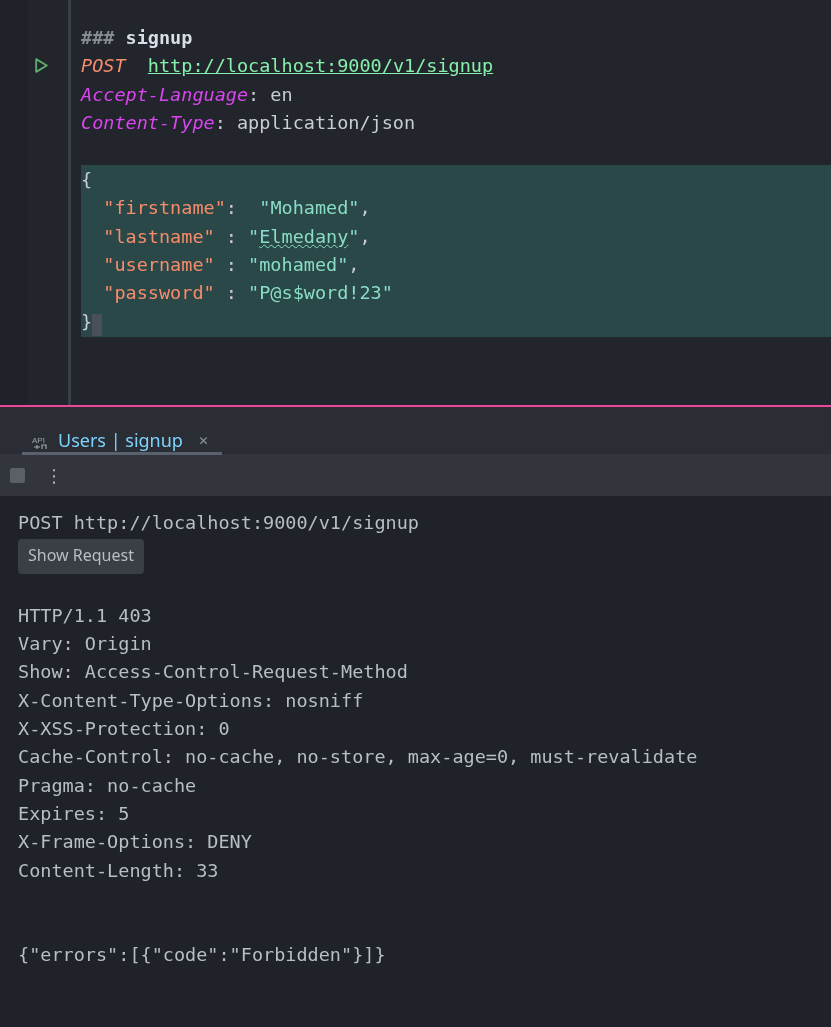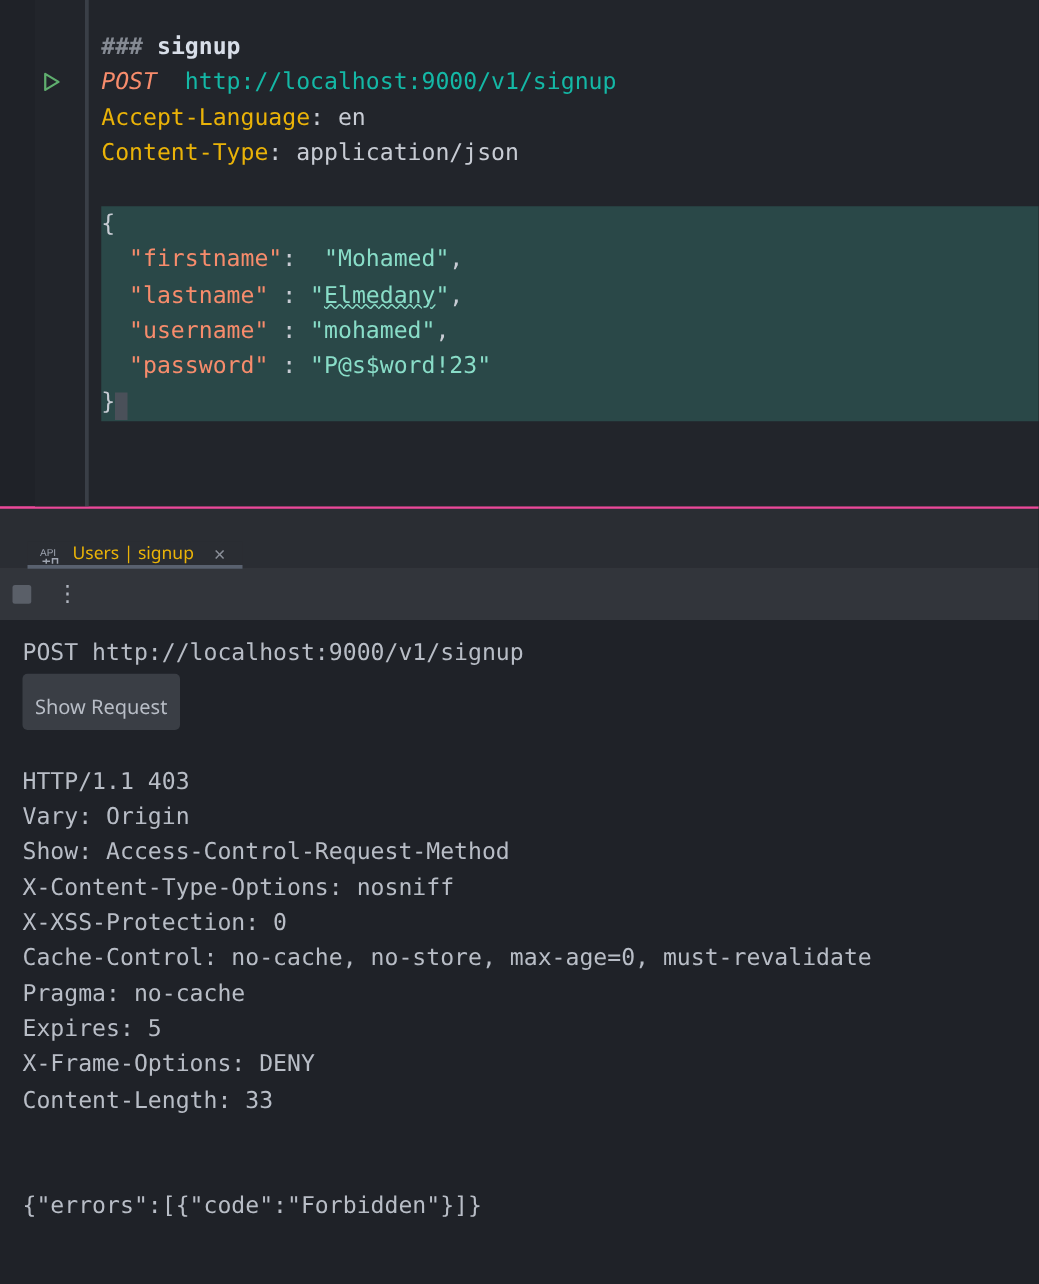--- a/index.html
+++ b/index.html
@@ -37,22 +37,22 @@
     flex: 1;
     padding-top: 24px;
     border-left: 3px solid #3a3f47;
     padding-left: 10px;
     line-height: 28.3px;
   }
   .ln { white-space: pre; }
   .c-comment { color: #858a93; font-weight: 600; }
   .c-sectionname { color: #d8dee8; font-weight: 600; }
   .c-method { color: #f78c6c; font-style: italic; }
-  .c-url { color: #14b8a6; }
-  .c-header { color: #eab308; }
+  .c-url { color: #86efac; text-decoration: underline; }
+  .c-header { color: #d946ef; font-style: italic; }
   .c-colon { color: #c8ccd4; }
   .c-plain { color: #c8ccd4; }
   .json-block {
     margin-top: 28px;
     background: #2a4848;
     padding-bottom: 1px;
     padding-top: 1px;
     line-height: 28.3px;
     width: 100%;
   }
@@ -95,22 +95,22 @@
     border-bottom: 3px solid #59616f;
     margin-bottom: -1px;
   }
   .tab-icon {
     width: 16px;
     height: 14px;
     position: relative;
   }
   .tab-label {
     font-family: -apple-system, system-ui, sans-serif;
-    font-size: 14px;
-    color: #eab308;
+    font-size: 18px;
+    color: #7dd3fc;
   }
   .tab-close {
     color: #8a8f99;
     font-size: 15px;
     padding-left: 6px;
   }
 
   .toolbar {
     height: 42px;
     background: #32353b;
@@ -138,21 +138,21 @@
     overflow: hidden;
     line-height: 28.3px;
     color: #b8bdc6;
   }
   .show-req {
     display: inline-block;
     background: #3a3e45;
     color: #b8bdc6;
     font-family: -apple-system, system-ui, sans-serif;
     font-size: 16px;
-    padding: 12px 10px 4px;
+    padding: 2px 10px 4px;
     border-radius: 4px;
     margin-top: 2px;
   }
   .resp-l { white-space: pre; }
 </style>
 </head>
 <body>
 
 <div class="top-pane">
   <div class="gutter">

